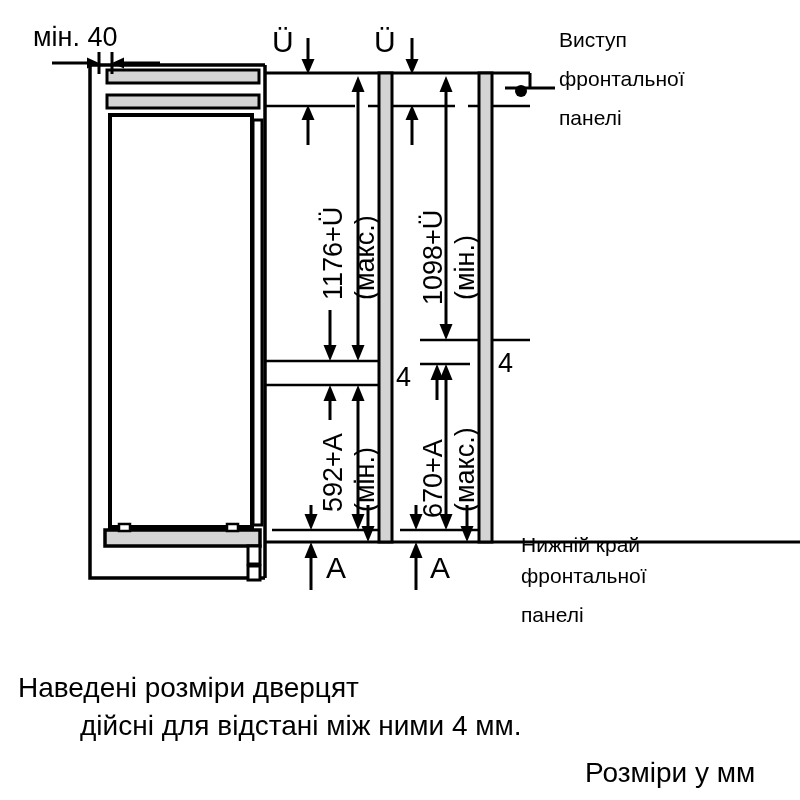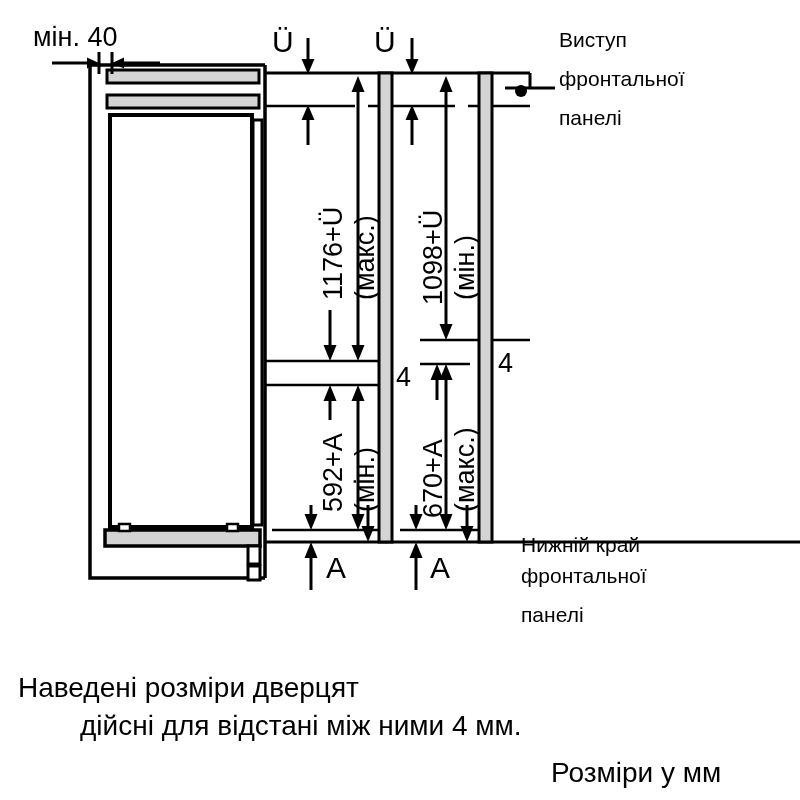--- a/index.html
+++ b/index.html
@@ -232,15 +232,15 @@
   <div class="txt t-callout" style="left:559px; top:28px;">Виступ</div>
   <div class="txt t-callout" style="left:559px; top:67px;">фронтальної</div>
   <div class="txt t-callout" style="left:559px; top:106px;">панелі</div>
 
   <div class="txt t-callout" style="left:521px; top:525px;margin-top:8px;">Нижній край</div>
   <div class="txt t-callout" style="left:521px; top:564px;">фронтальної</div>
   <div class="txt t-callout" style="left:521px; top:603px;">панелі</div>
 
   <div class="txt t-note" style="left:18px; top:672px;">Наведені розміри дверцят</div>
   <div class="txt t-note" style="left:36px; top:710px;margin-left:44px;">дійсні для відстані між ними 4 мм.</div>
-  <div class="txt t-note" style="left:551px; top:757px;">Розміри у мм</div>
+  <div class="txt t-note" style="left:585px; top:757px;">Розміри у мм</div>
 
 </div>
 
 </body></html>

